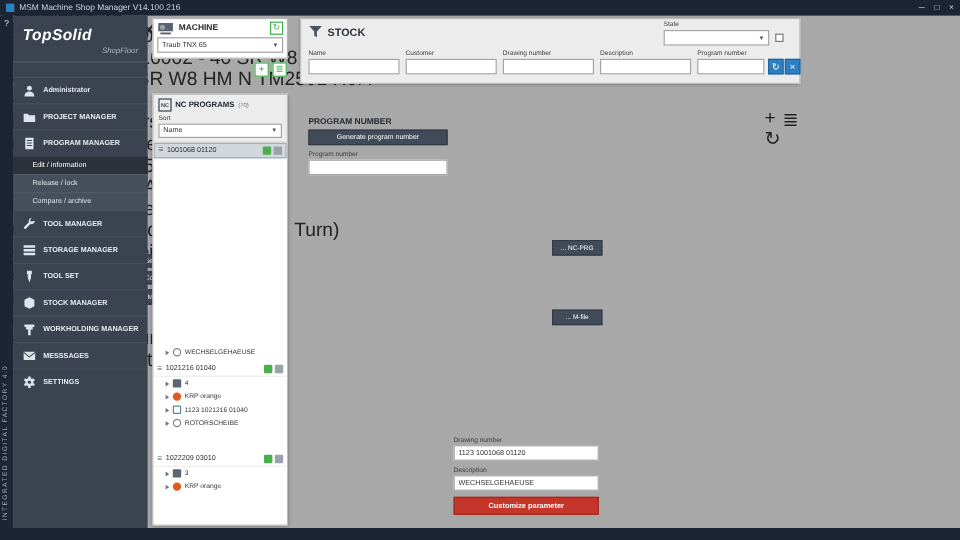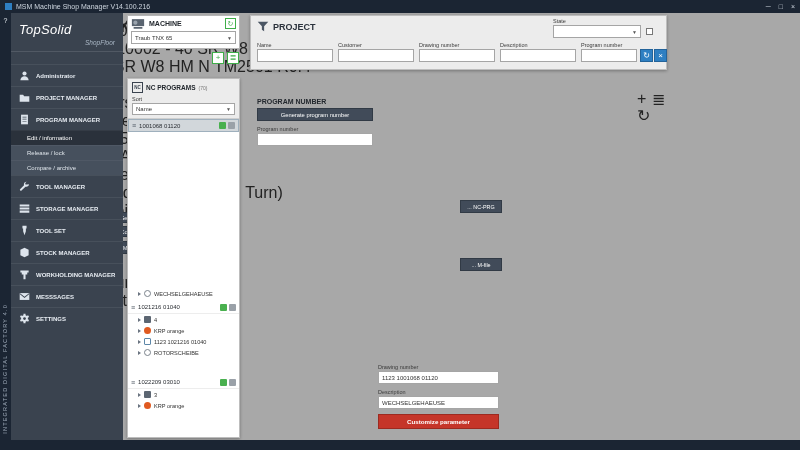--- a/index.html
+++ b/index.html
@@ -13,21 +13,21 @@
   .wincontrols { margin-left:auto; display:flex; gap:8px; font-size:7px; color:#cdd5de; }
   .wincontrols span { cursor:default; }
   .bottombar { left:0; top:440px; width:800px; height:10px; background:#1b2533; z-index:60; }
   .leftstrip { left:0; top:13px; width:11px; height:427px; background:#1b2533; z-index:55; }
   .strip-help { position:absolute; left:0; top:4px; width:11px; text-align:center; color:#e8edf2; font-size:7px; }
   .vtext { position:absolute; left:2px; bottom:6px; writing-mode:vertical-rl; transform:rotate(180deg); font-size:5.5px; letter-spacing:1.2px; color:#9fabba; white-space:nowrap; }
 
   
   .sidebar { left:11px; top:13px; width:112px; height:427px; background:#3a434f; z-index:5; }
   .logo { padding:7px 8px 5px 8px; border-bottom:1px solid rgba(255,255,255,.12); }
-  .logo-name { color:#fff; font-size:13px; font-weight:normal; font-style:italic; letter-spacing:.3px; }
+  .logo-name { color:#fff; font-size:13px; font-weight:bold; font-style:italic; letter-spacing:.3px; }
   .logo-sub { display:block; text-align:right; color:#a9b6c4; font-size:6.5px; font-style:italic; margin-top:1px; }
   .menu { margin-top:12px; }
   .mi { height:22px; display:flex; align-items:center; gap:6px; padding-left:8px; color:#e7ecf2; font-size:6px; font-weight:bold; border-top:1px solid rgba(255,255,255,.07); cursor:pointer; }
   .mi svg { width:11px; height:11px; fill:#dde4ec; flex:0 0 auto; }
   .submenu { background:#46505d; }
   .smi { height:15px; display:flex; align-items:center; padding-left:16px; color:#dfe5eb; font-size:6px; border-top:1px solid rgba(255,255,255,.05); cursor:pointer; }
   .smi.active { background:#2a313b; color:#fff; }
 
   
   .panel { background:#ececec; border:1px solid #bdbdbd; box-shadow:0 1px 3px rgba(0,0,0,.3); }
@@ -271,21 +271,21 @@
       <span class="tico red"></span>
       <span>KRP orange</span>
     </div>
   </div>
 </div>
 
 <div class="abs panel filter">
   <svg viewBox="0 0 16 16" style="position:absolute;left:6px;top:5px;width:12px;height:12px;fill:#4a5563">
       <path d="M1 1h14l-5.5 6v6.5l-3-1.8V7z"></path>
     </svg>
-  <span style="position:absolute;left:22px;top:6px;font-size:9px;font-weight:bold;color:#2b323c">PROJECT</span>
+  <span style="position:absolute;left:22px;top:6px;font-size:9px;font-weight:bold;color:#2b323c">STOCK</span>
 
   <span class="lbl" style="position:absolute;left:302px;top:2px">State</span>
   <div class="selectbox" style="position:absolute;left:302px;top:9px;width:88px;height:13px">
     <span></span>
     <span class="arr">▼</span>
   </div>
   <span class="cb" style="position:absolute;left:395px;top:12px"></span>
 
   <span class="lbl" style="position:absolute;left:6px;top:26px">Name</span>
   <input class="input" style="position: absolute; left: 6px; top: 33px; width: 76px; height: 13px;">

